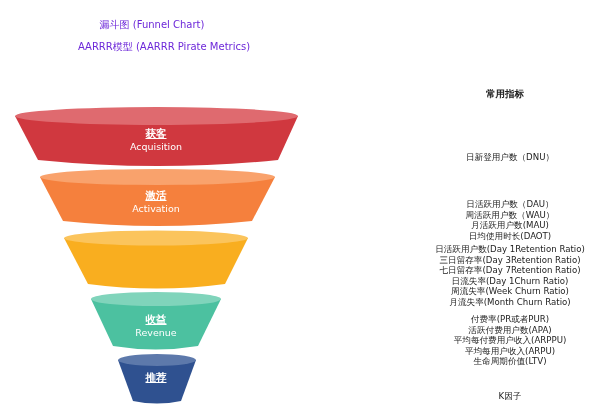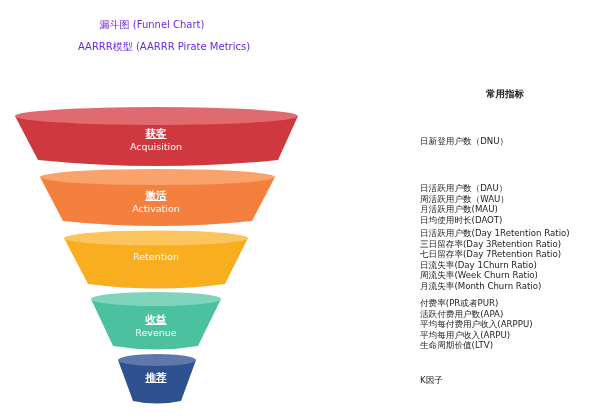--- a/index.html
+++ b/index.html
@@ -7,22 +7,22 @@
          font-family:"DejaVu Sans", "Liberation Sans", sans-serif; color:#1a1a1a; }
   .title { position:absolute; left:0; width:300px; text-align:center; font-size:10px; color:#6d28d9; }
   #t1 { top:18px; left:2px; }
   #t2 { top:40px; left:14px; }
   svg#funnel { position:absolute; left:0; top:0; }
   .seg-label { position:absolute; text-align:center; color:#fff; font-size:10px; line-height:14px; }
   .seg-label .cn { font-weight:bold; font-size:10.5px; display:block;text-decoration:underline; }
   .seg-label .en { display:block; font-size:9.5px; }
   .metrics-head { position:absolute; left:450px; width:110px; top:88px; text-align:center;
                   font-size:9.5px; font-weight:bold; color:#222; }
-  .metric-group { position:absolute; left:420px; width:180px; text-align:left;
-                  font-size:8.6px; line-height:10.6px; color:#222; }
+  .metric-group { position:absolute; left:420px; width:180px; text-align:center;
+                  font-size:8.6px; line-height:10.6px; color:#222;margin-top:16px; }
   .metric-group div { white-space:nowrap; }
 </style>
 </head>
 <body>
 
 <div class="title" id="t1">漏斗图 (Funnel Chart)</div>
 <div class="title" id="t2">AARRR模型 (AARRR Pirate Metrics)</div>
 
 <svg id="funnel" width="320" height="420">
 
@@ -54,21 +54,20 @@
 
 <div class="seg-label" style="left:106px; top:126px; width:100px;">
   <span class="cn">获客</span>
   <span class="en">Acquisition</span>
 </div>
 <div class="seg-label" style="left:106px; top:188px; width:100px;">
   <span class="cn">激活</span>
   <span class="en">Activation</span>
 </div>
 <div class="seg-label" style="left:106px; top:250px; width:100px;">
-  <span class="en">Retention</span>
 </div>
 <div class="seg-label" style="left:106px; top:312px; width:100px;">
   <span class="cn">收益</span>
   <span class="en">Revenue</span>
 </div>
 <div class="seg-label" style="left:106px; top:370px; width:100px;">
   <span class="cn">推荐</span>
 </div>
 
 <div class="metrics-head">常用指标</div>

